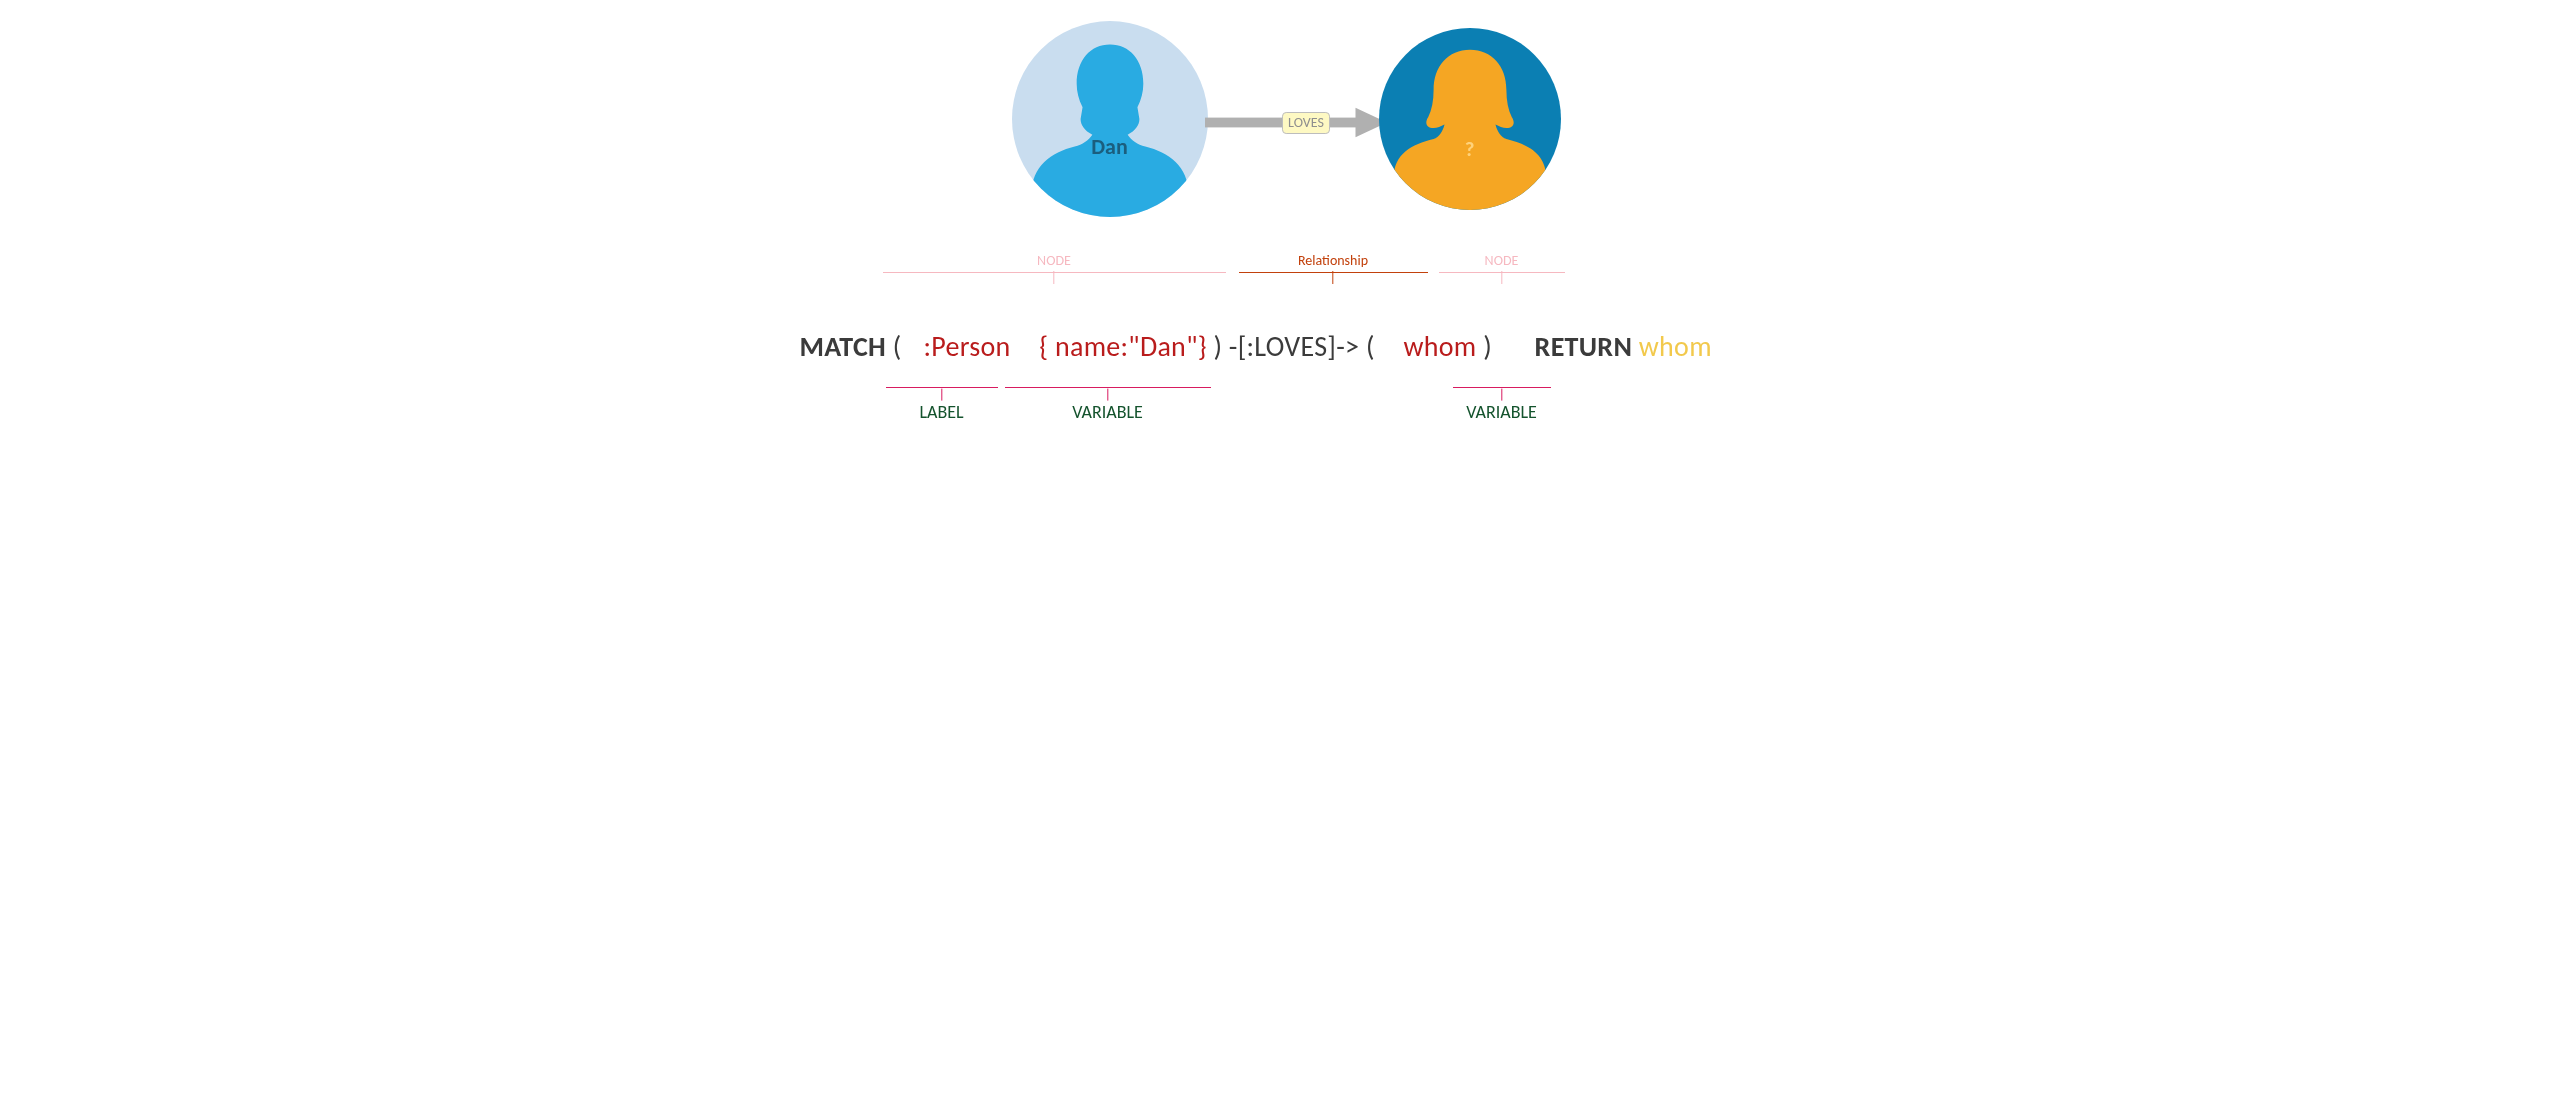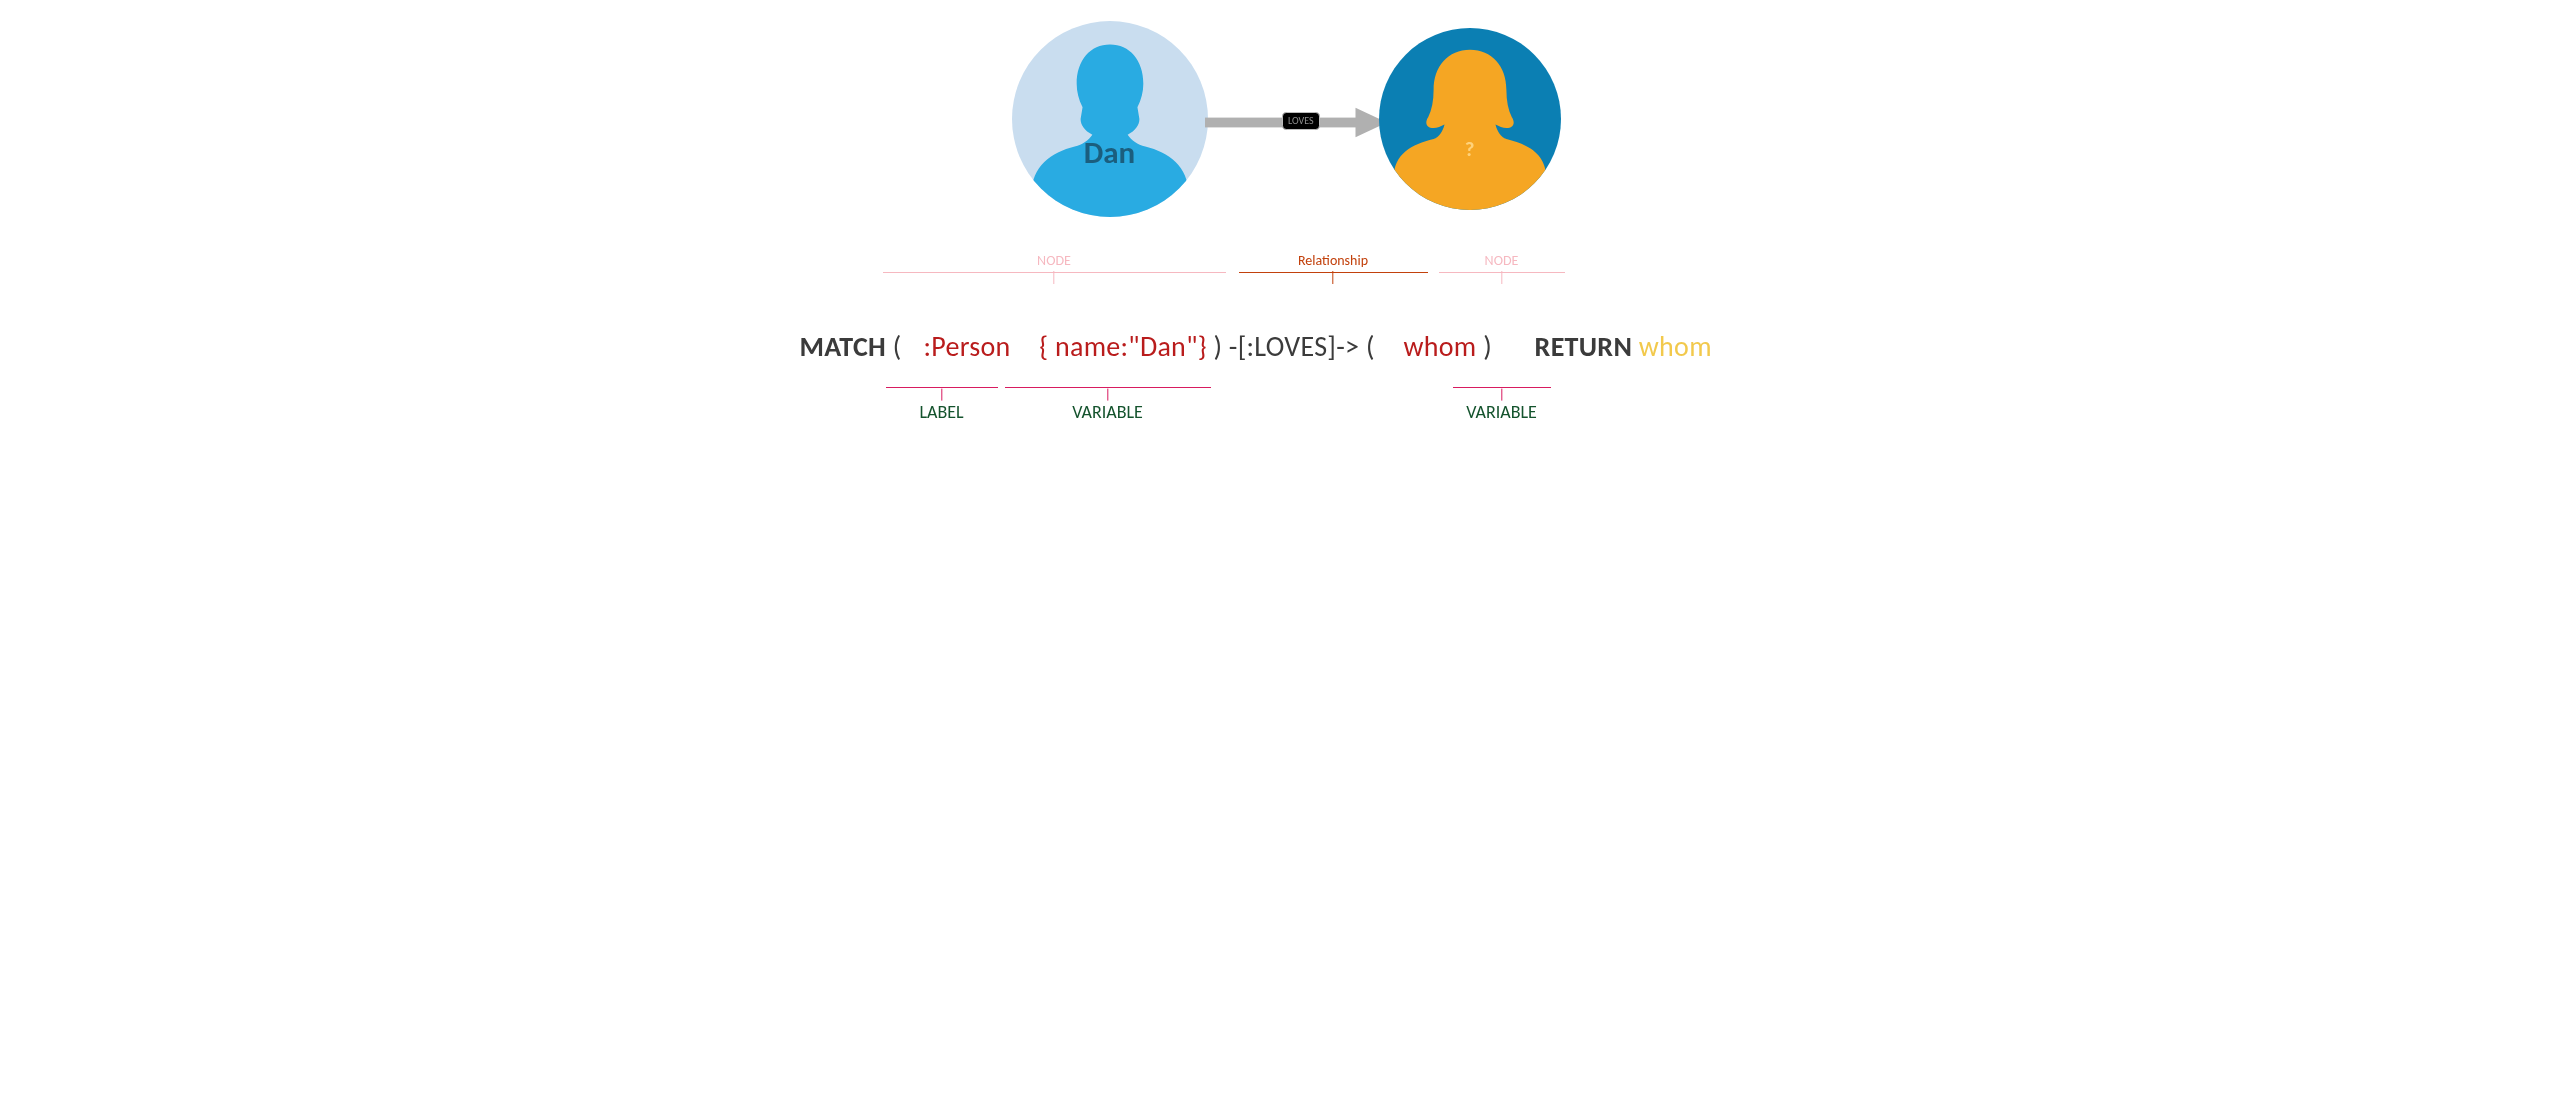--- a/index.html
+++ b/index.html
@@ -58,23 +58,23 @@
     width: 182px;
     height: 35px;
   }
   .arrow-label {
     position: absolute;
     left: 77px;
     top: 7px;
     padding: 1.4px 5.6px;
     border: 1.4px solid #bdbdbd;
     border-radius: 4.2px;
-    background: #000000;
+    background: #fef9c3;
     color: #8f8f8f;
-    font-size: 10px;
+    font-size: 14px;
     font-weight: 400;
   }
   
   .top-anno {
     position: absolute;
     text-align: center;
     font-size: 14px;
   }
   .top-anno.pink { color: #f6b8c0; }
   .top-anno.gray { color: #c2410c; }
@@ -133,21 +133,21 @@
 </style>
 </head>
 <body>
 
 <div class="canvas">
 
   <div class="avatar-circle avatar-dan">
     <svg class="avatar-svg" viewBox="0 0 100 100">
       <path fill="#29abe2" d="M50 12 c-10 0 -17 8 -17 20 c0 4 1 8 3 12 l-1 6 c0 3 2 6 6 8 c-2 3 -5 5 -9 6 c-12 3 -22 10 -22 24 v12 h80 v-12 c0 -14 -10 -21 -22 -24 c-4 -1 -7 -3 -9 -6 c4 -2 6 -5 6 -8 l-1 -6 c2 -4 3 -8 3 -12 c0 -12 -7 -20 -17 -20 z"></path>
     </svg>
-    <div class="avatar-label" style="left:0;right:0;top:112px;font-size:31px;color:#1b5e7e">Dan</div>
+    <div class="avatar-label" style="left:0;right:0;top:112px;font-size:22px;color:#1b5e7e">Dan</div>
   </div>
 
   <div class="arrow-wrap">
     <svg class="arrow-svg" viewBox="0 0 260 50">
       <rect x="0" y="18" width="220" height="14" fill="#b0b0b0"></rect>
       <polygon points="215,4 260,25 215,46" fill="#b0b0b0"></polygon>
     </svg>
     <div class="arrow-label">LOVES</div>
   </div>
 

